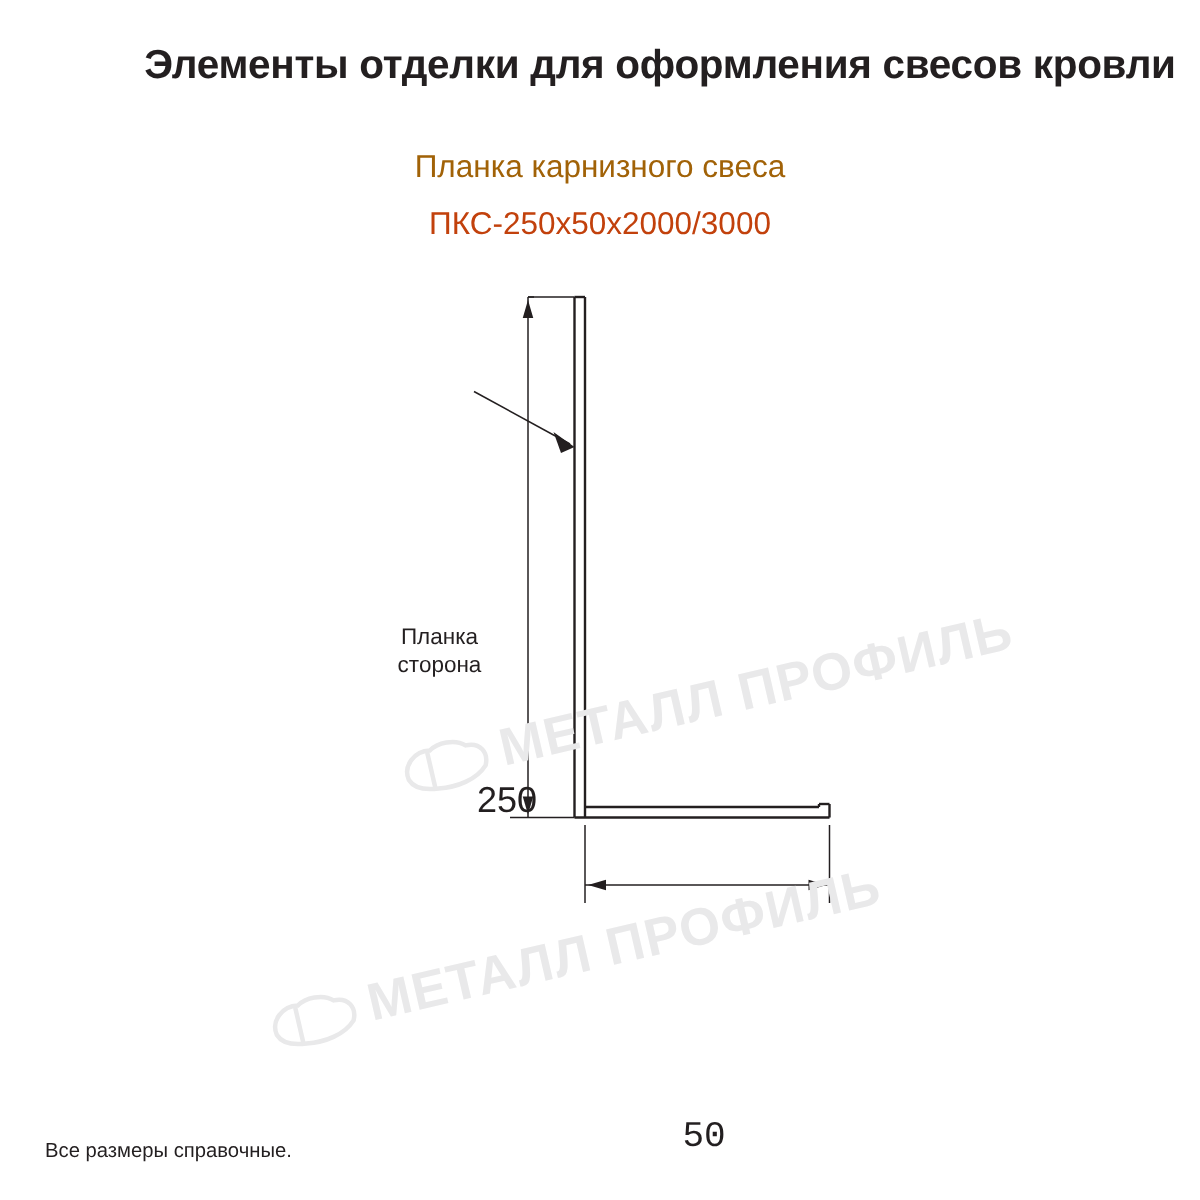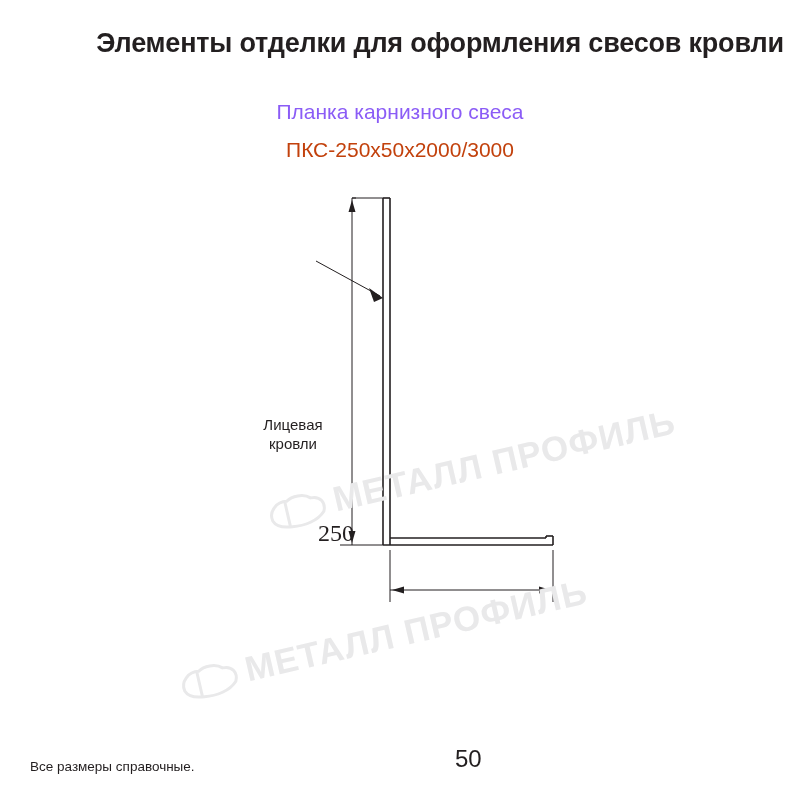--- a/index.html
+++ b/index.html
@@ -31,21 +31,21 @@
     color: #231f20;
     margin-left: 40px;
   }
   .subtitle {
     position: absolute;
     top: 100px;
     left: 0;
     width: 800px;
     text-align: center;
     font-size: 21px;
-    color: #8b5cf6;
+    color: #a16207;
   }
   .subtitle2 {
     position: absolute;
     top: 138px;
     left: 0;
     width: 800px;
     text-align: center;
     font-size: 21px;
     color: #c2410c;
   }
@@ -86,28 +86,28 @@
     font-size: 15px;
     line-height: 1.25;
     color: #231f20;
   }
   .dim-250 {
     position: absolute;
     left: 318px;
     top: 350px;
     font-size: 24px;
     color: #231f20;
-    font-family: Liberation Serif, serif;
   }
   .dim-50 {
     position: absolute;
     left: 455px;
     top: 575px;
     font-size: 24px;
     color: #231f20;
+    font-family: Liberation Mono, monospace;
   }
 </style>
 </head>
 <body>
 
 <div class="page">
 
   <div class="title">Элементы отделки для оформления свесов кровли</div>
   <div class="subtitle">Планка карнизного свеса</div>
   <div class="subtitle2">ПКС-250x50x2000/3000</div>
@@ -171,22 +171,22 @@
 
         <polygon points="383,128 369,118 374,132"></polygon>
       </g>
 
       <g fill="none" stroke="#231f20" stroke-width="1">
         <path d="M316 91 L380 126"></path>
       </g>
     </svg>
 
     <div class="lbl-face">
-      <div>Лицевая</div>
-      <div>кровли</div>
+      <div>Планка</div>
+      <div>сторона</div>
     </div>
 
     <div class="dim-250">250</div>
     <div class="dim-50">50</div>
   </div>
 
   <div class="footnotes">
     <div>Все размеры справочные.</div>
   </div>
 

